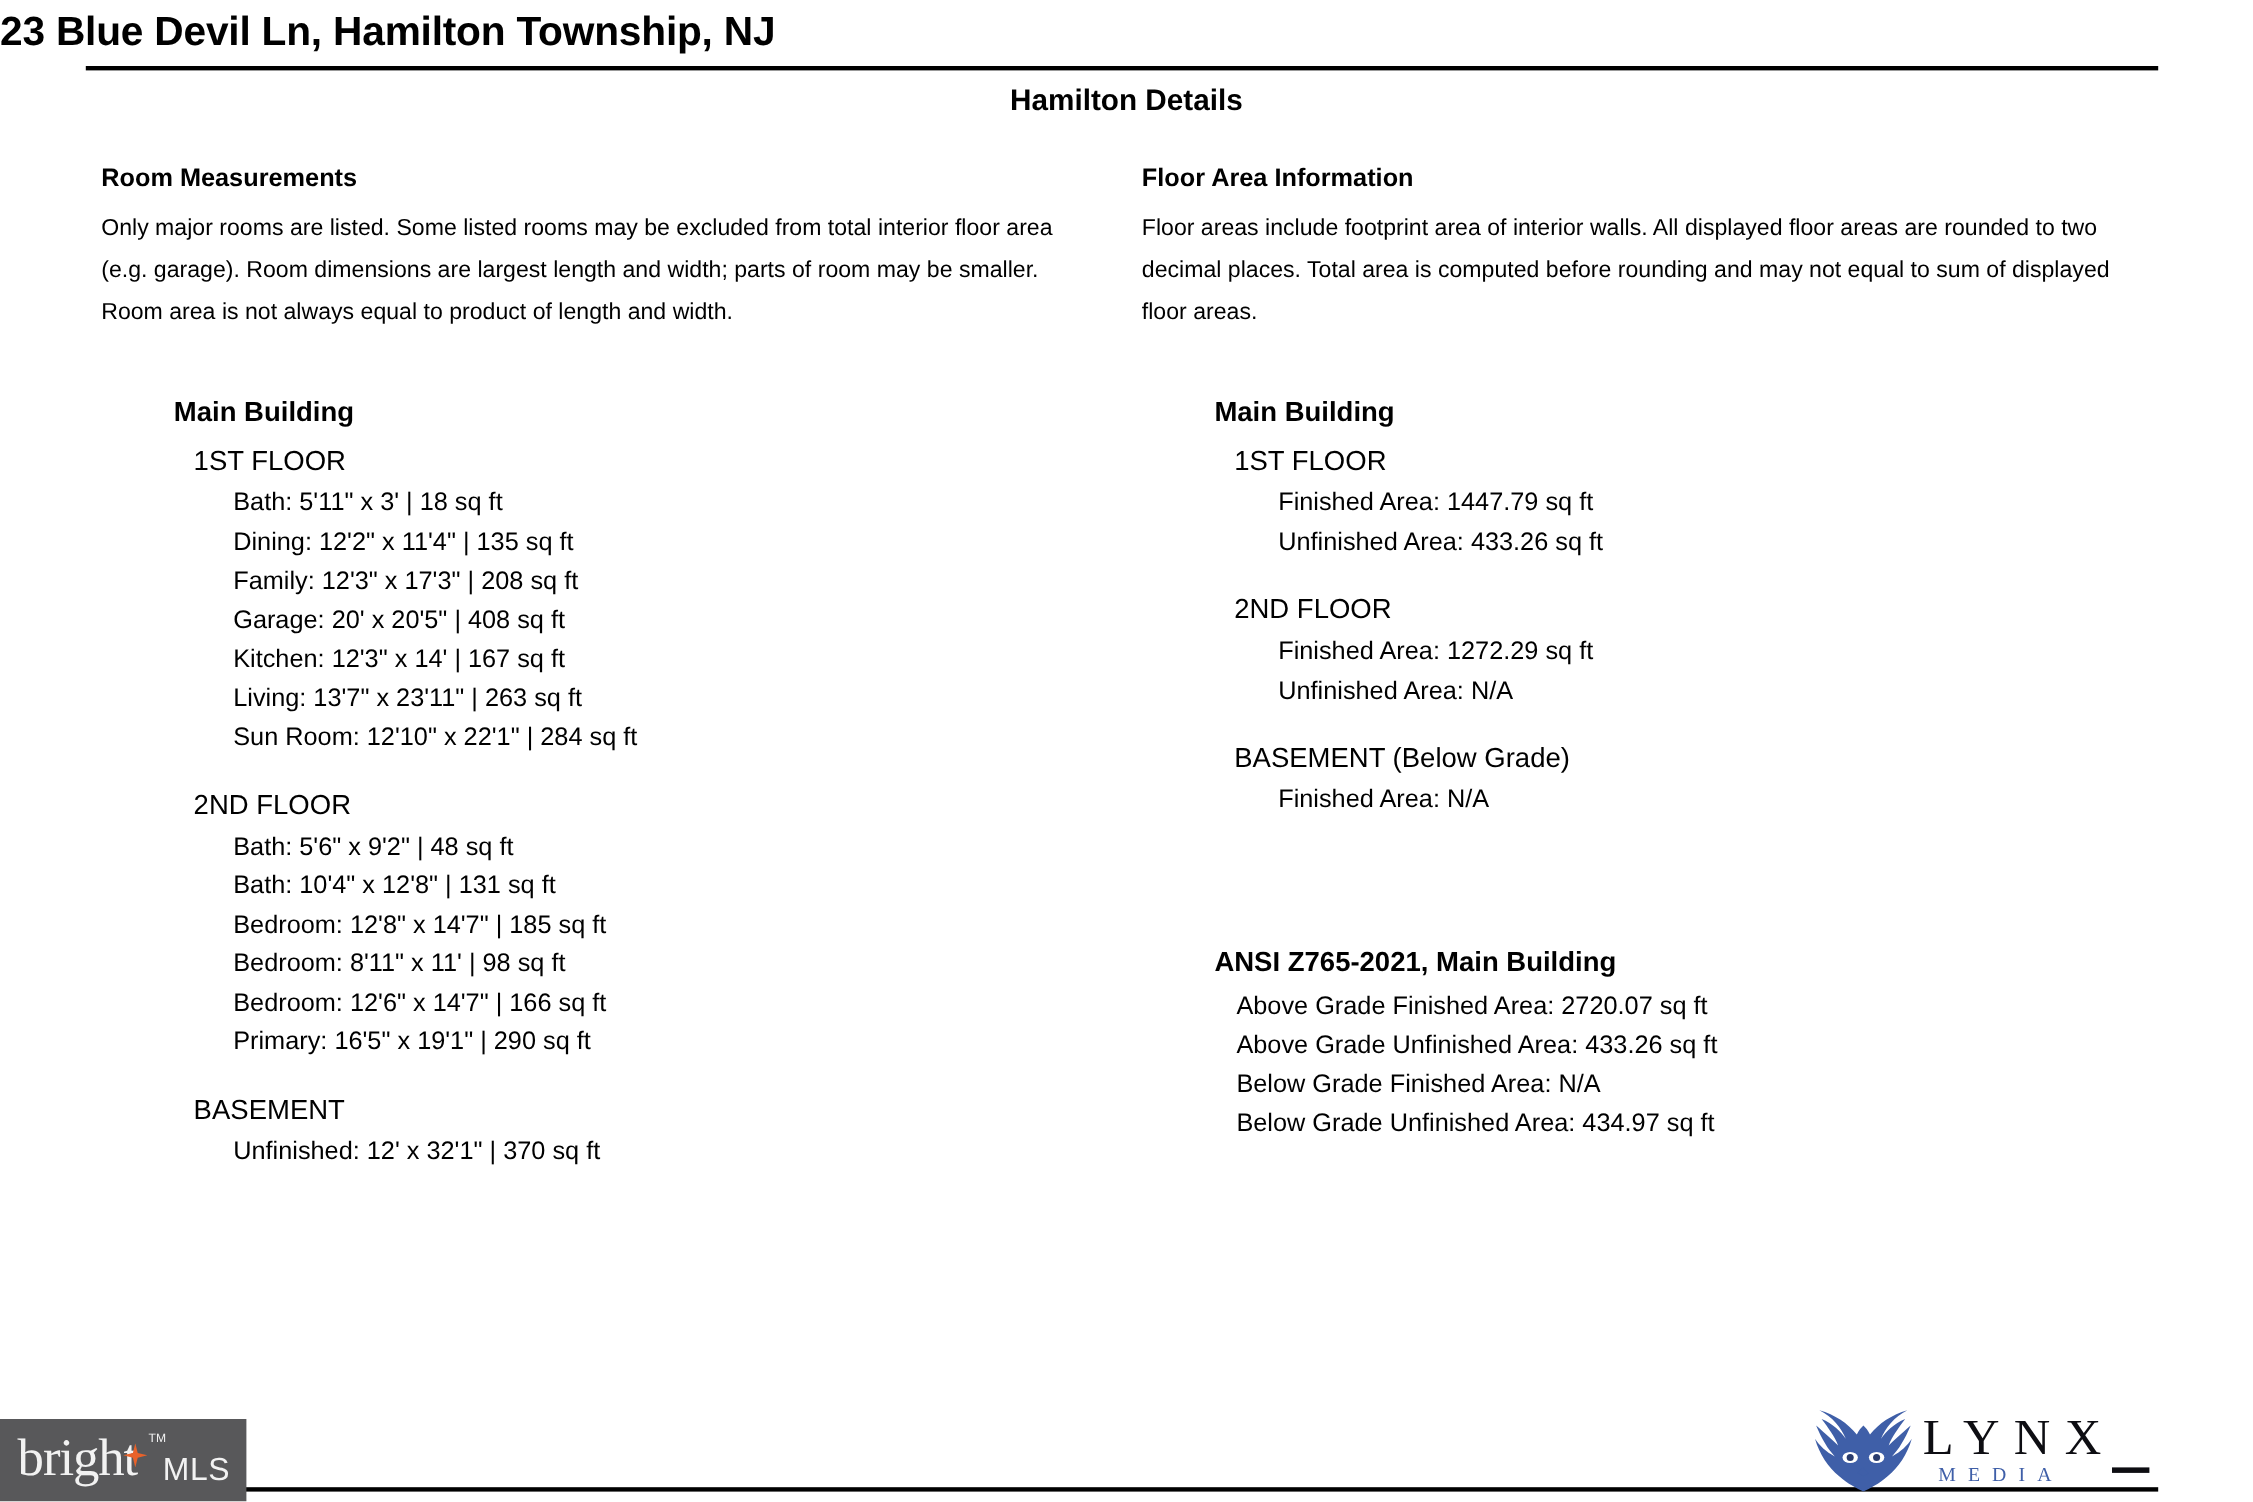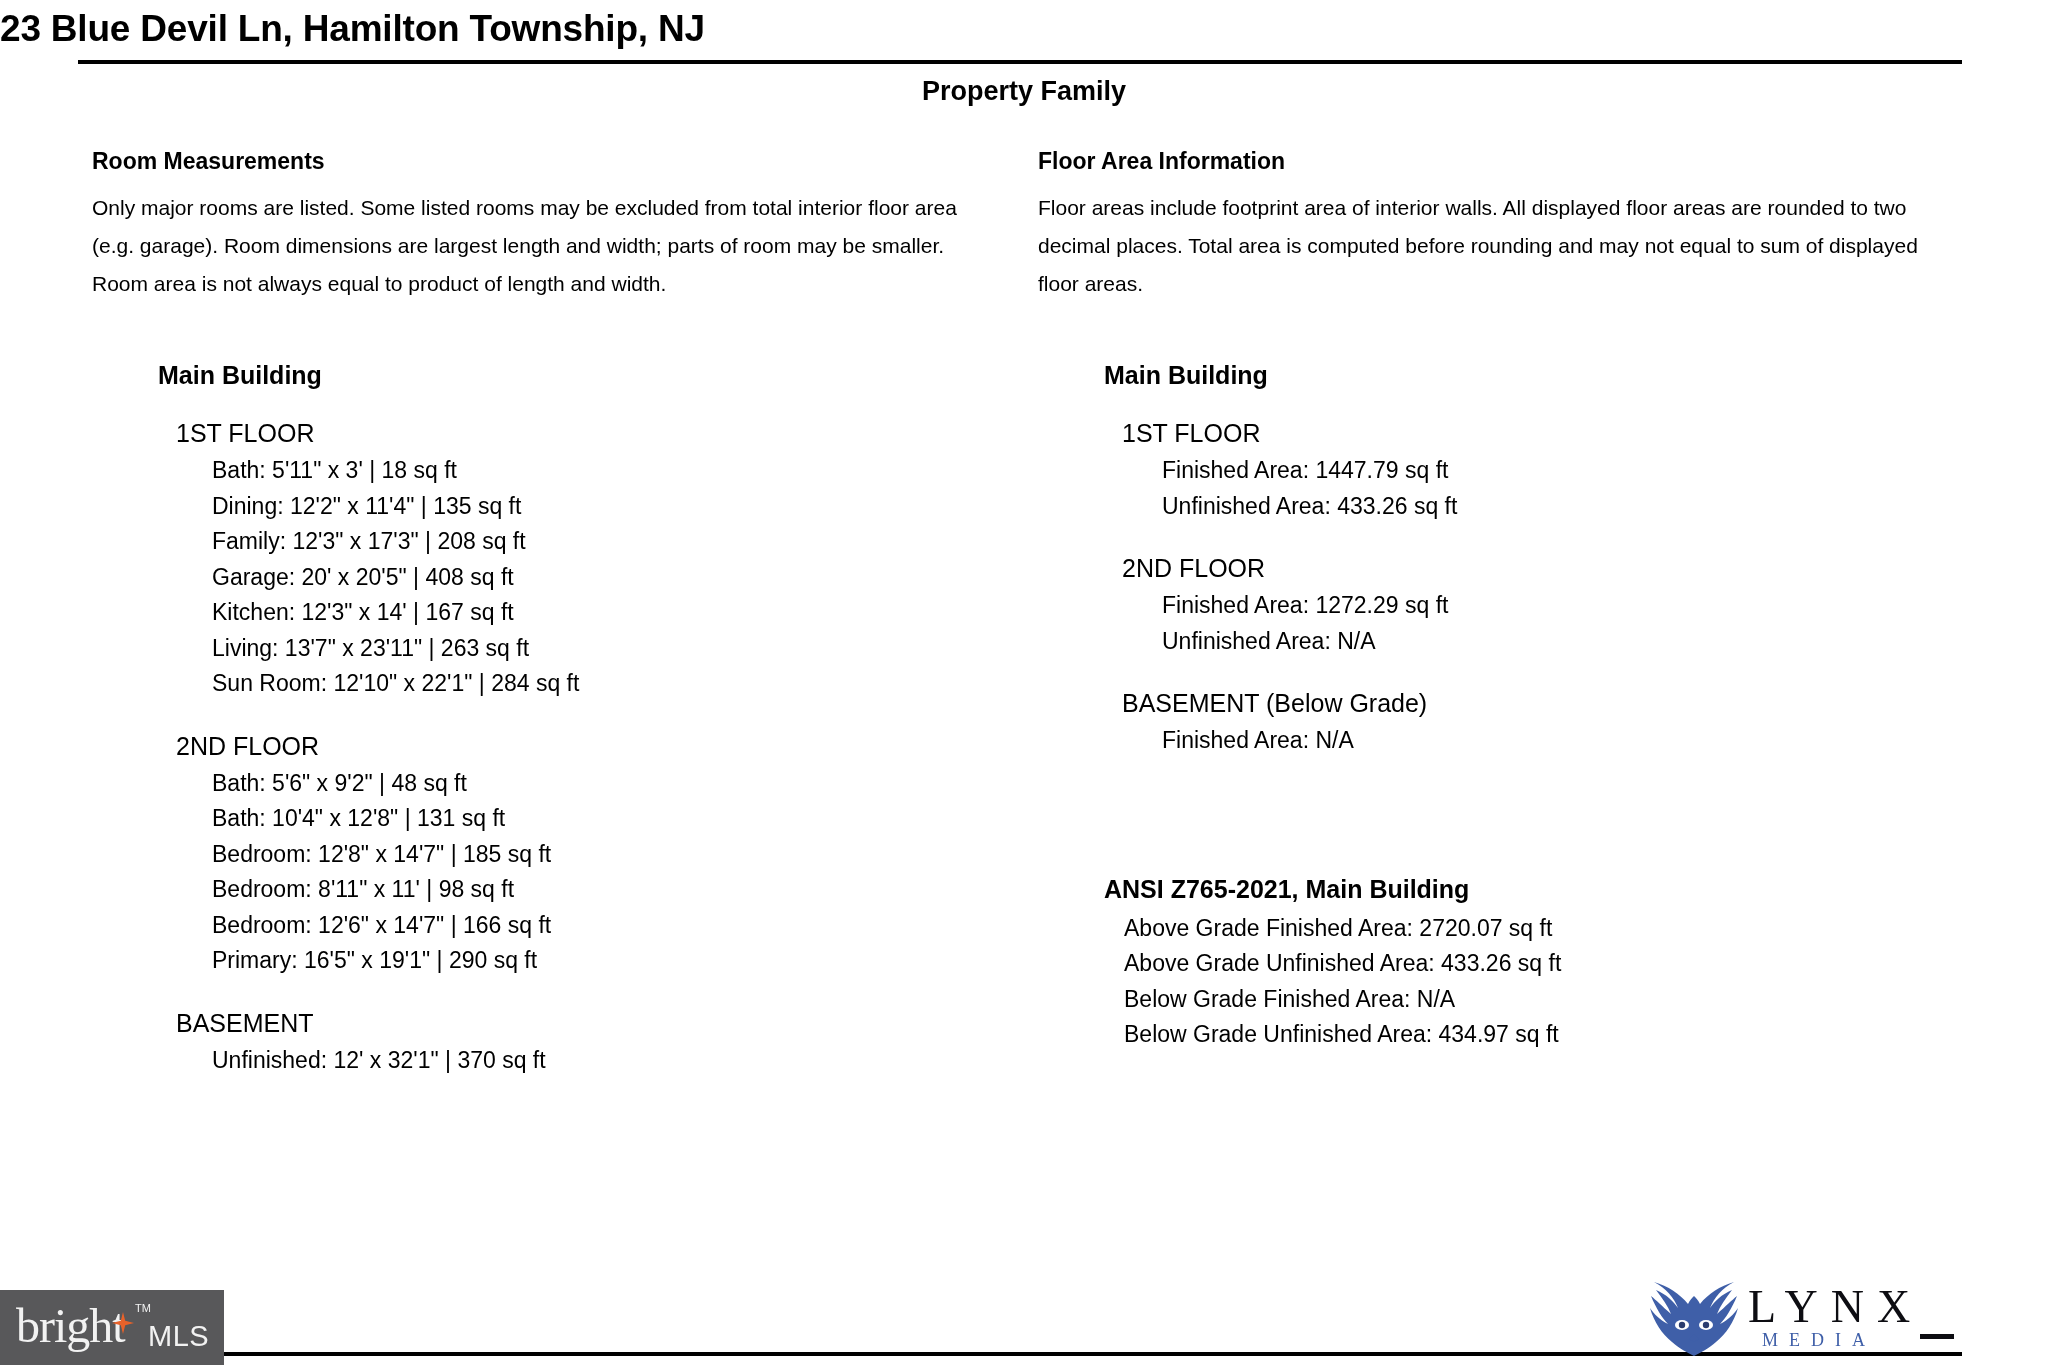--- a/index.html
+++ b/index.html
@@ -70,21 +70,21 @@
     max-width: 900px;
   }
 
   .building-block {
     margin-top: 58px;
   }
   .building-name {
     font-size: 25px;
     font-weight: bold;
     margin-left: 66px;
-    margin-bottom: 29px;
+    margin-bottom: 15px;
   }
   .floor-block { margin-bottom: 30px; }
   .floor-name {
     font-size: 25px;
     margin-left: 84px;
     margin-bottom: 5px;
     white-space: nowrap;
   }
   .room-line {
     font-size: 23px;
@@ -209,21 +209,21 @@
     width: 34px;
     height: 5px;
     background: #0d0d12;
   }
 </style>
 </head>
 <body>
 
 <div class="doc-title">23 Blue Devil Ln, Hamilton Township, NJ</div>
 <div class="title-rule"></div>
-<div class="doc-subtitle">Property Family</div>
+<div class="doc-subtitle">Hamilton Details</div>
 
 <div class="col col-left">
   <div class="section-heading">Room Measurements</div>
   <p class="intro">Only major rooms are listed. Some listed rooms may be excluded from total interior floor area (e.g. garage). Room dimensions are largest length and width; parts of room may be smaller. Room area is not always equal to product of length and width.</p>
 
   <div class="building-block">
     <div class="building-name">Main Building</div>
 
     <div class="floor-block">
       <div class="floor-name">1ST FLOOR</div>

